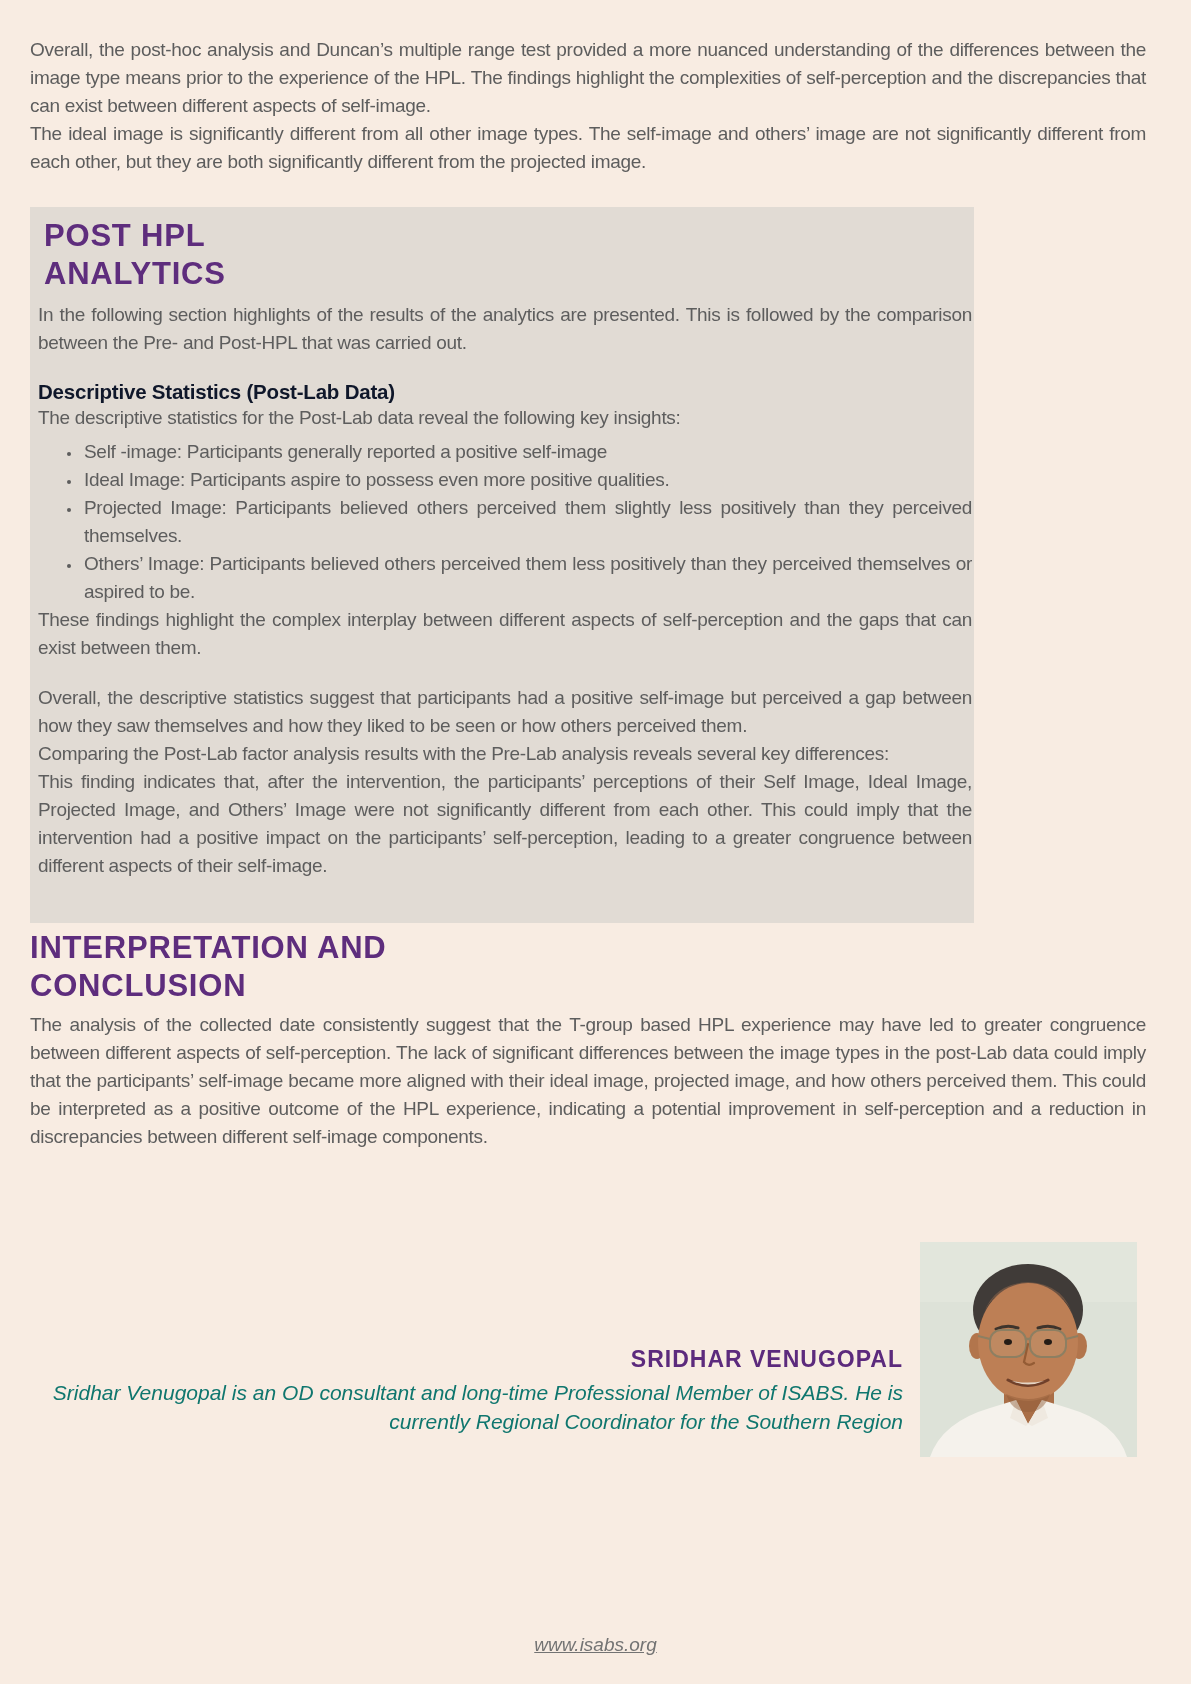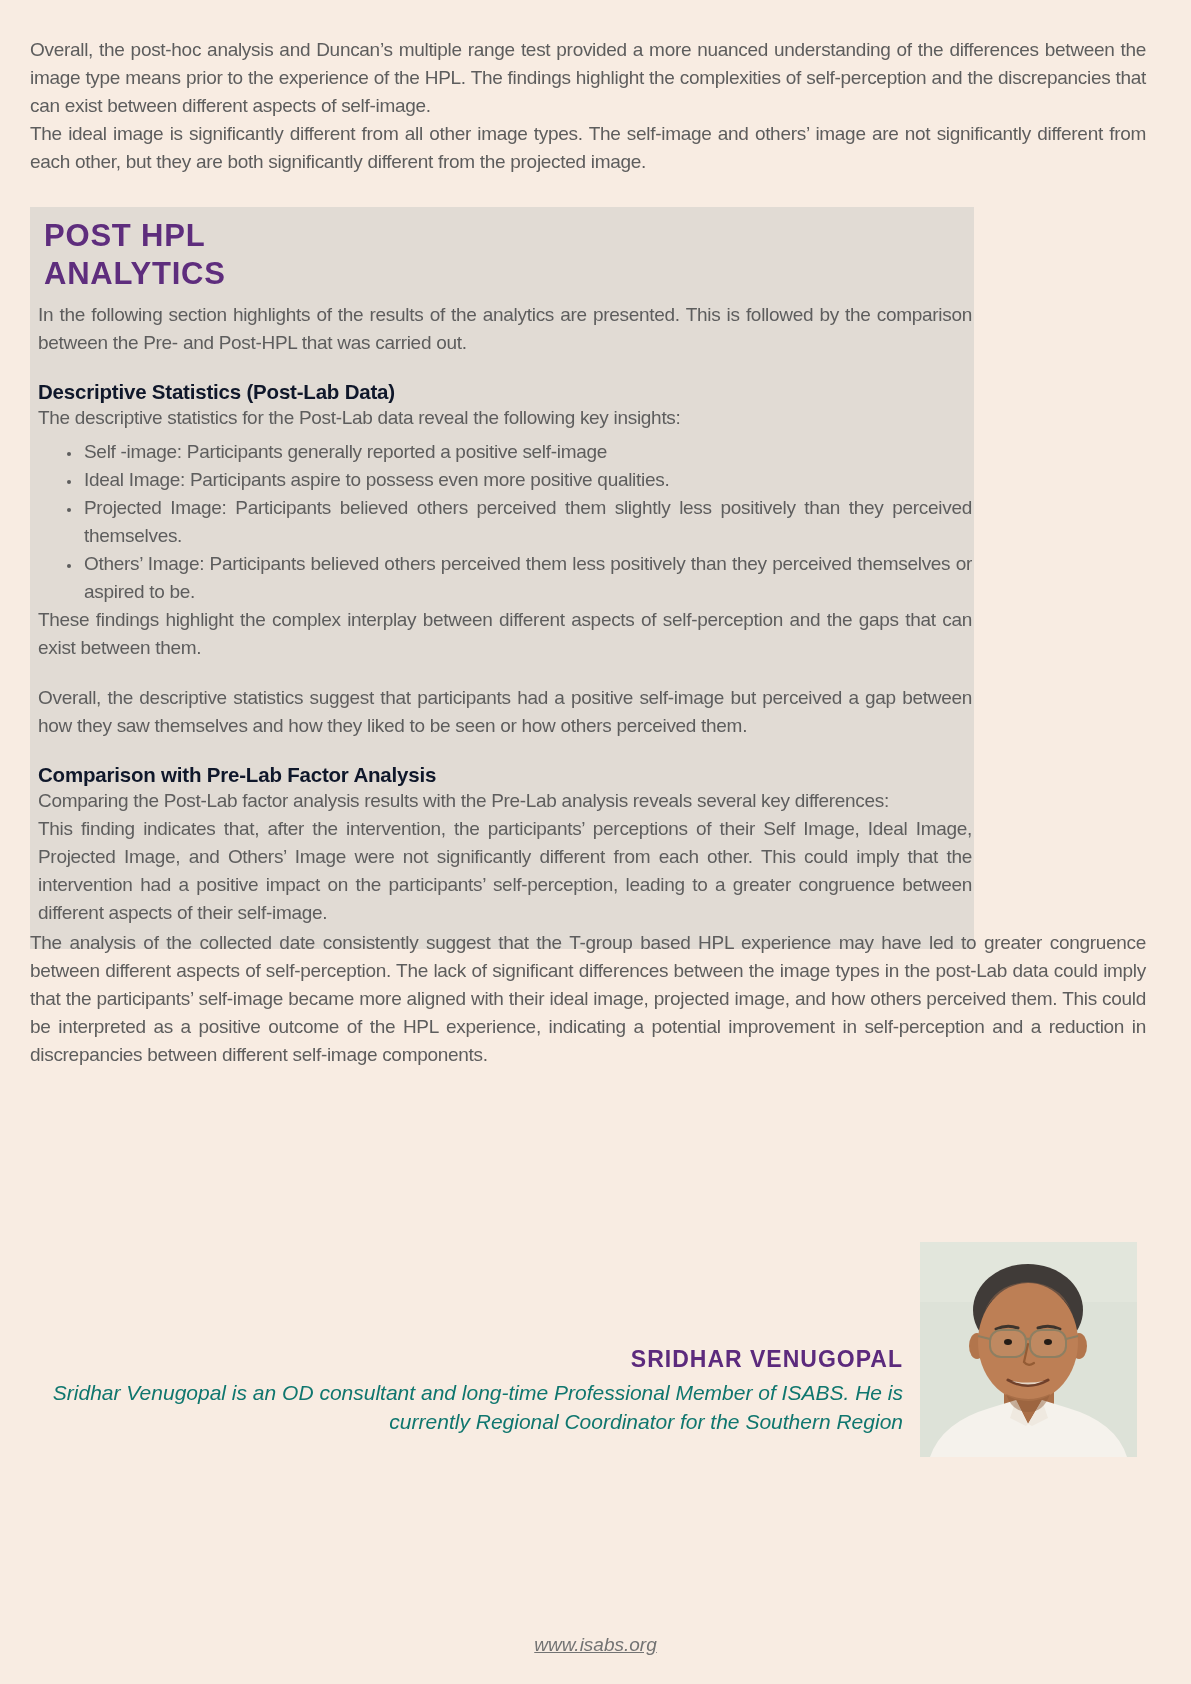--- a/index.html
+++ b/index.html
@@ -150,26 +150,29 @@
     <ul class="bullets">
       <li>Self -image: Participants generally reported a positive self-image</li>
       <li>Ideal Image: Participants aspire to possess even more positive qualities.</li>
       <li>Projected Image: Participants believed others perceived them slightly less positively than they perceived themselves.</li>
       <li>Others’ Image: Participants believed others perceived them less positively than they perceived themselves or aspired to be.</li>
     </ul>
 
     <p class="body-text">These findings highlight the complex interplay between different aspects of self-perception and the gaps that can exist between them.</p>
     <p class="body-text mt-para">Overall, the descriptive statistics suggest that participants had a positive self-image but perceived a gap between how they saw themselves and how they liked to be seen or how others perceived them.</p>
 
-    <h2 class="sub-heading">Comparison with Pre-Lab Factor Analysis</h2>
     <p class="body-text">Comparing the Post-Lab factor analysis results with the Pre-Lab analysis reveals several key differences:</p>
     <p class="body-text">This finding indicates that, after the intervention, the participants’ perceptions of their Self Image, Ideal Image, Projected Image, and Others’ Image were not significantly different from each other. This could imply that the intervention had a positive impact on the participants’ self-perception, leading to a greater congruence between different aspects of their self-image.</p>
   </section>
 
   <section class="conclusion">
+    <h1 class="big-heading">
+      <span>INTERPRETATION AND</span><br>
+      <span>CONCLUSION</span>
+    </h1>
     <p class="body-text">The analysis of the collected date consistently suggest that the T-group based HPL experience may have led to greater congruence between different aspects of self-perception. The lack of significant differences between the image types in the post-Lab data could imply that the participants’ self-image became more aligned with their ideal image, projected image, and how others perceived them. This could be interpreted as a positive outcome of the HPL experience, indicating a potential improvement in self-perception and a reduction in discrepancies between different self-image components.</p>
   </section>
 
   <div class="author-text">
     <div class="author-name">SRIDHAR VENUGOPAL</div>
     <div class="author-bio">
       <span>Sridhar Venugopal is an OD consultant and long-time Professional Member of ISABS. He is</span><br>
       <span>currently Regional Coordinator for the Southern Region</span>
     </div>
   </div>

